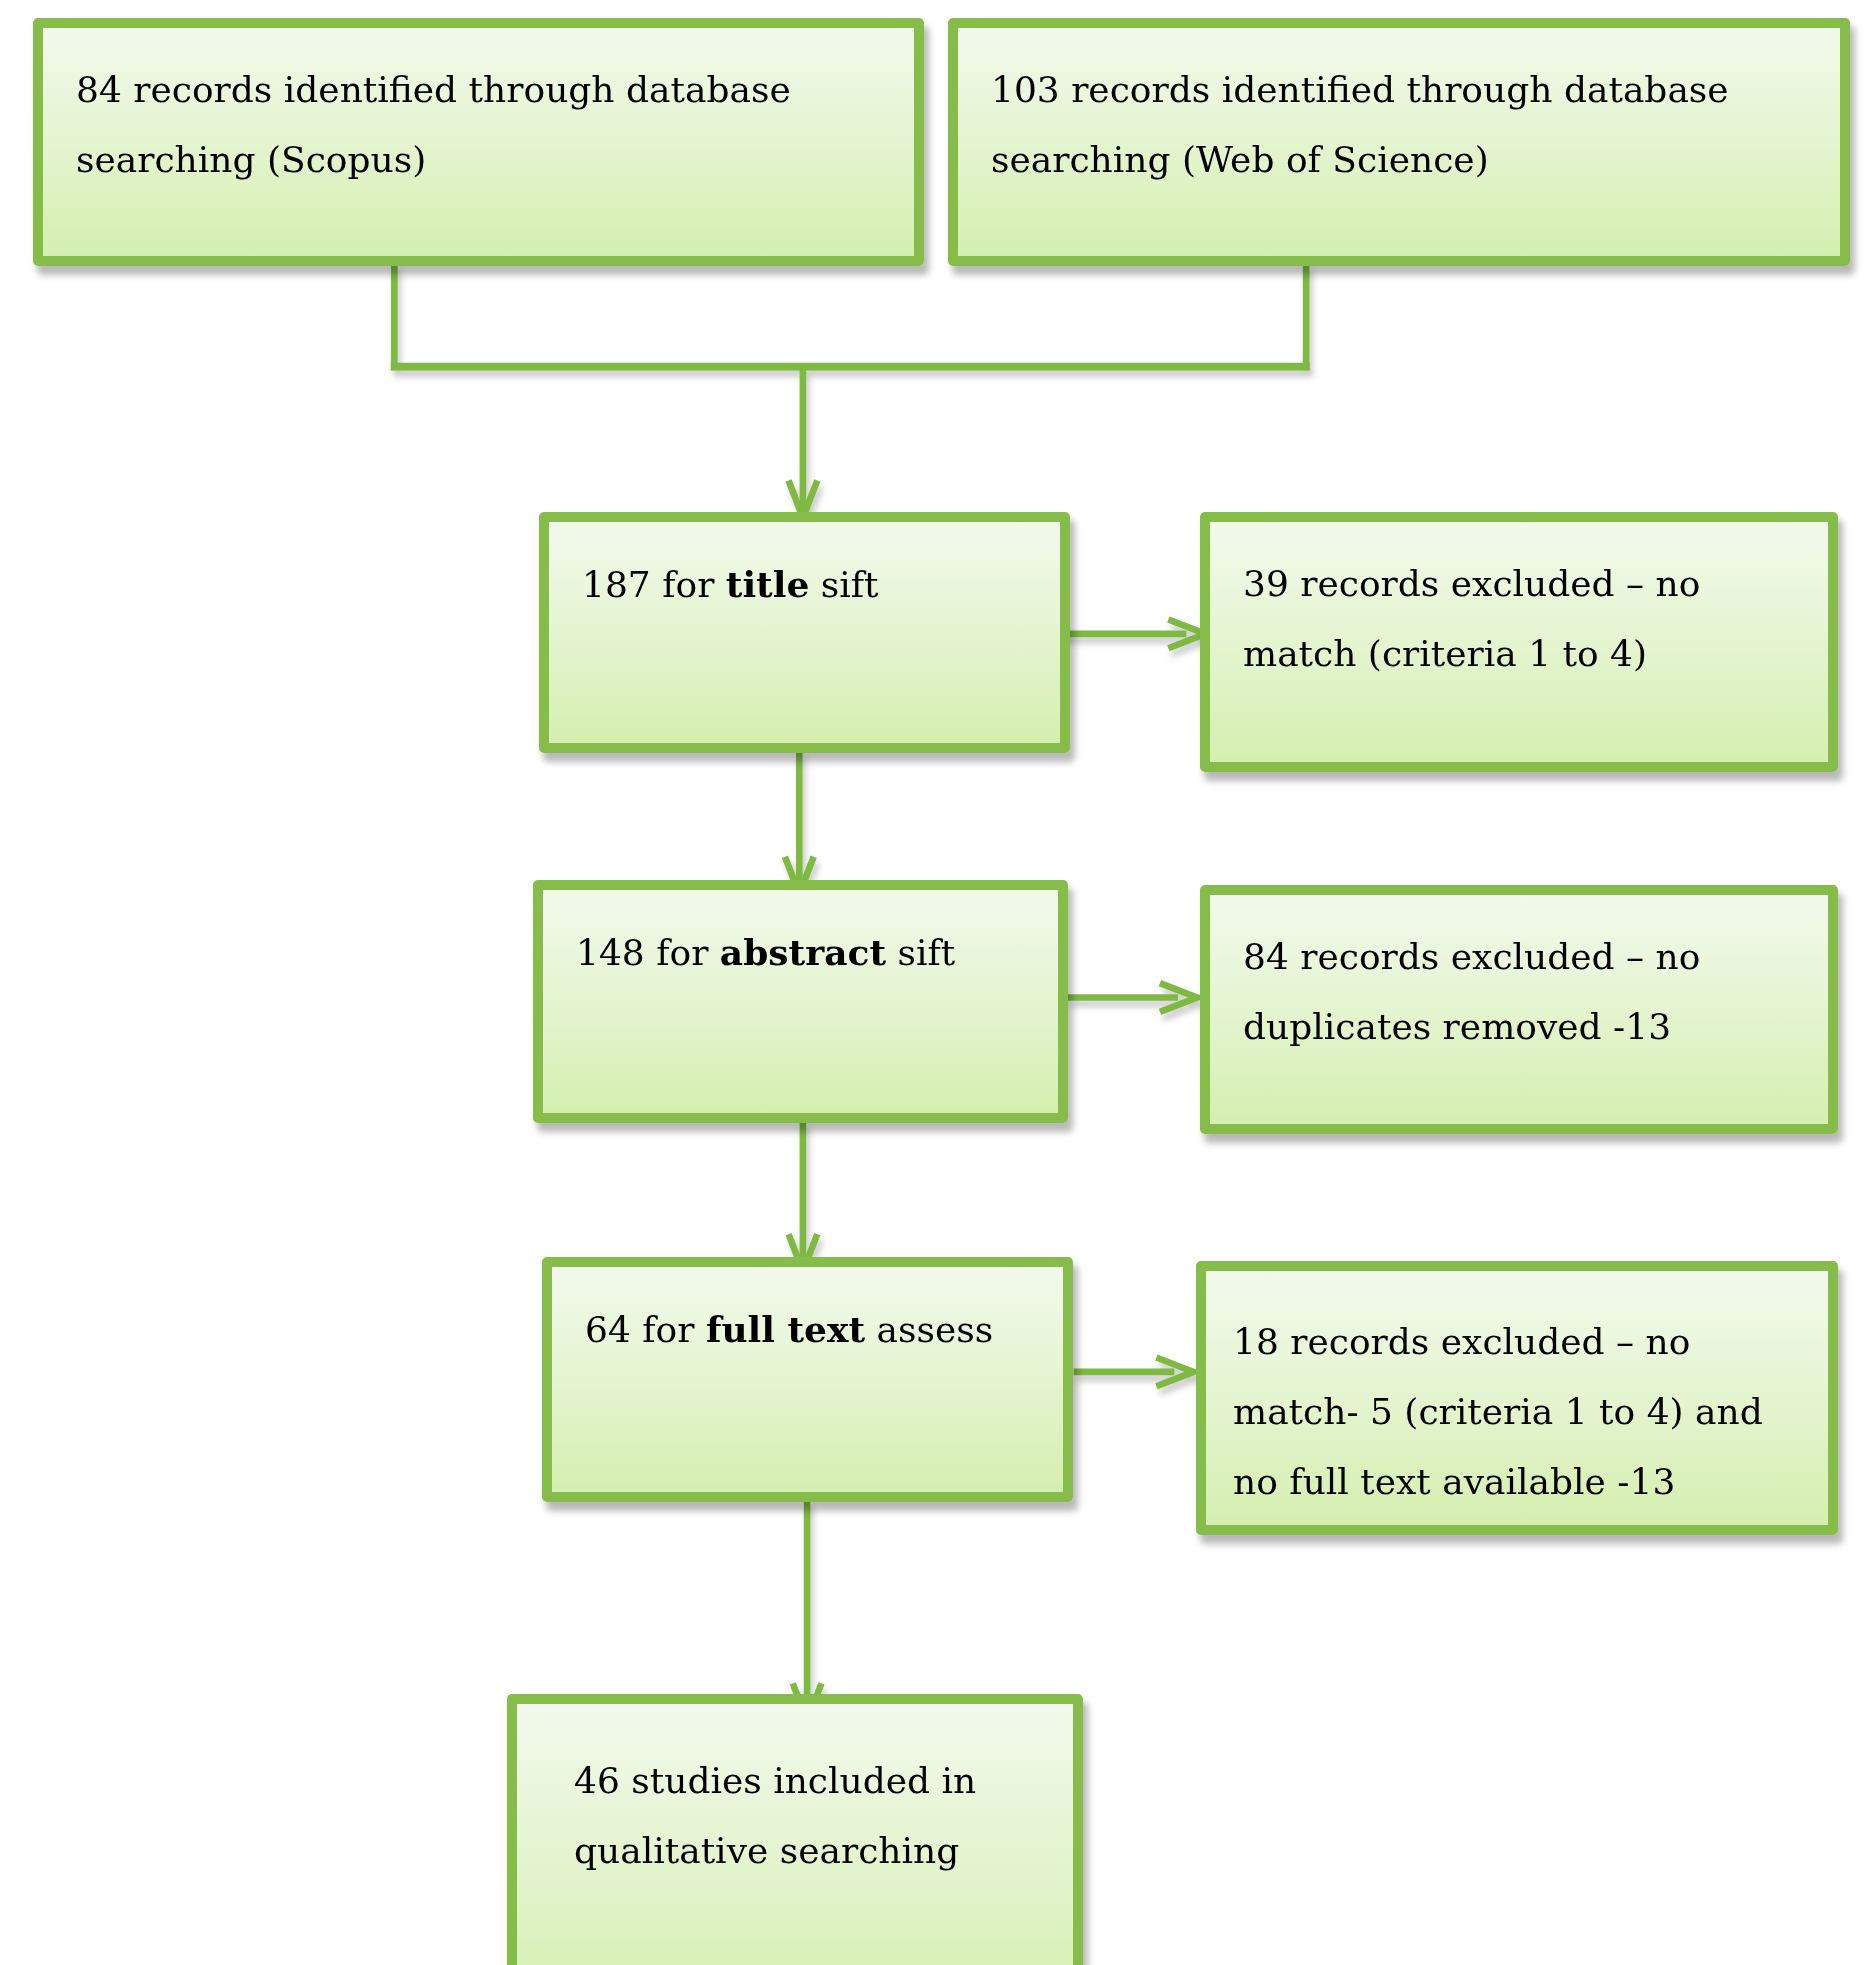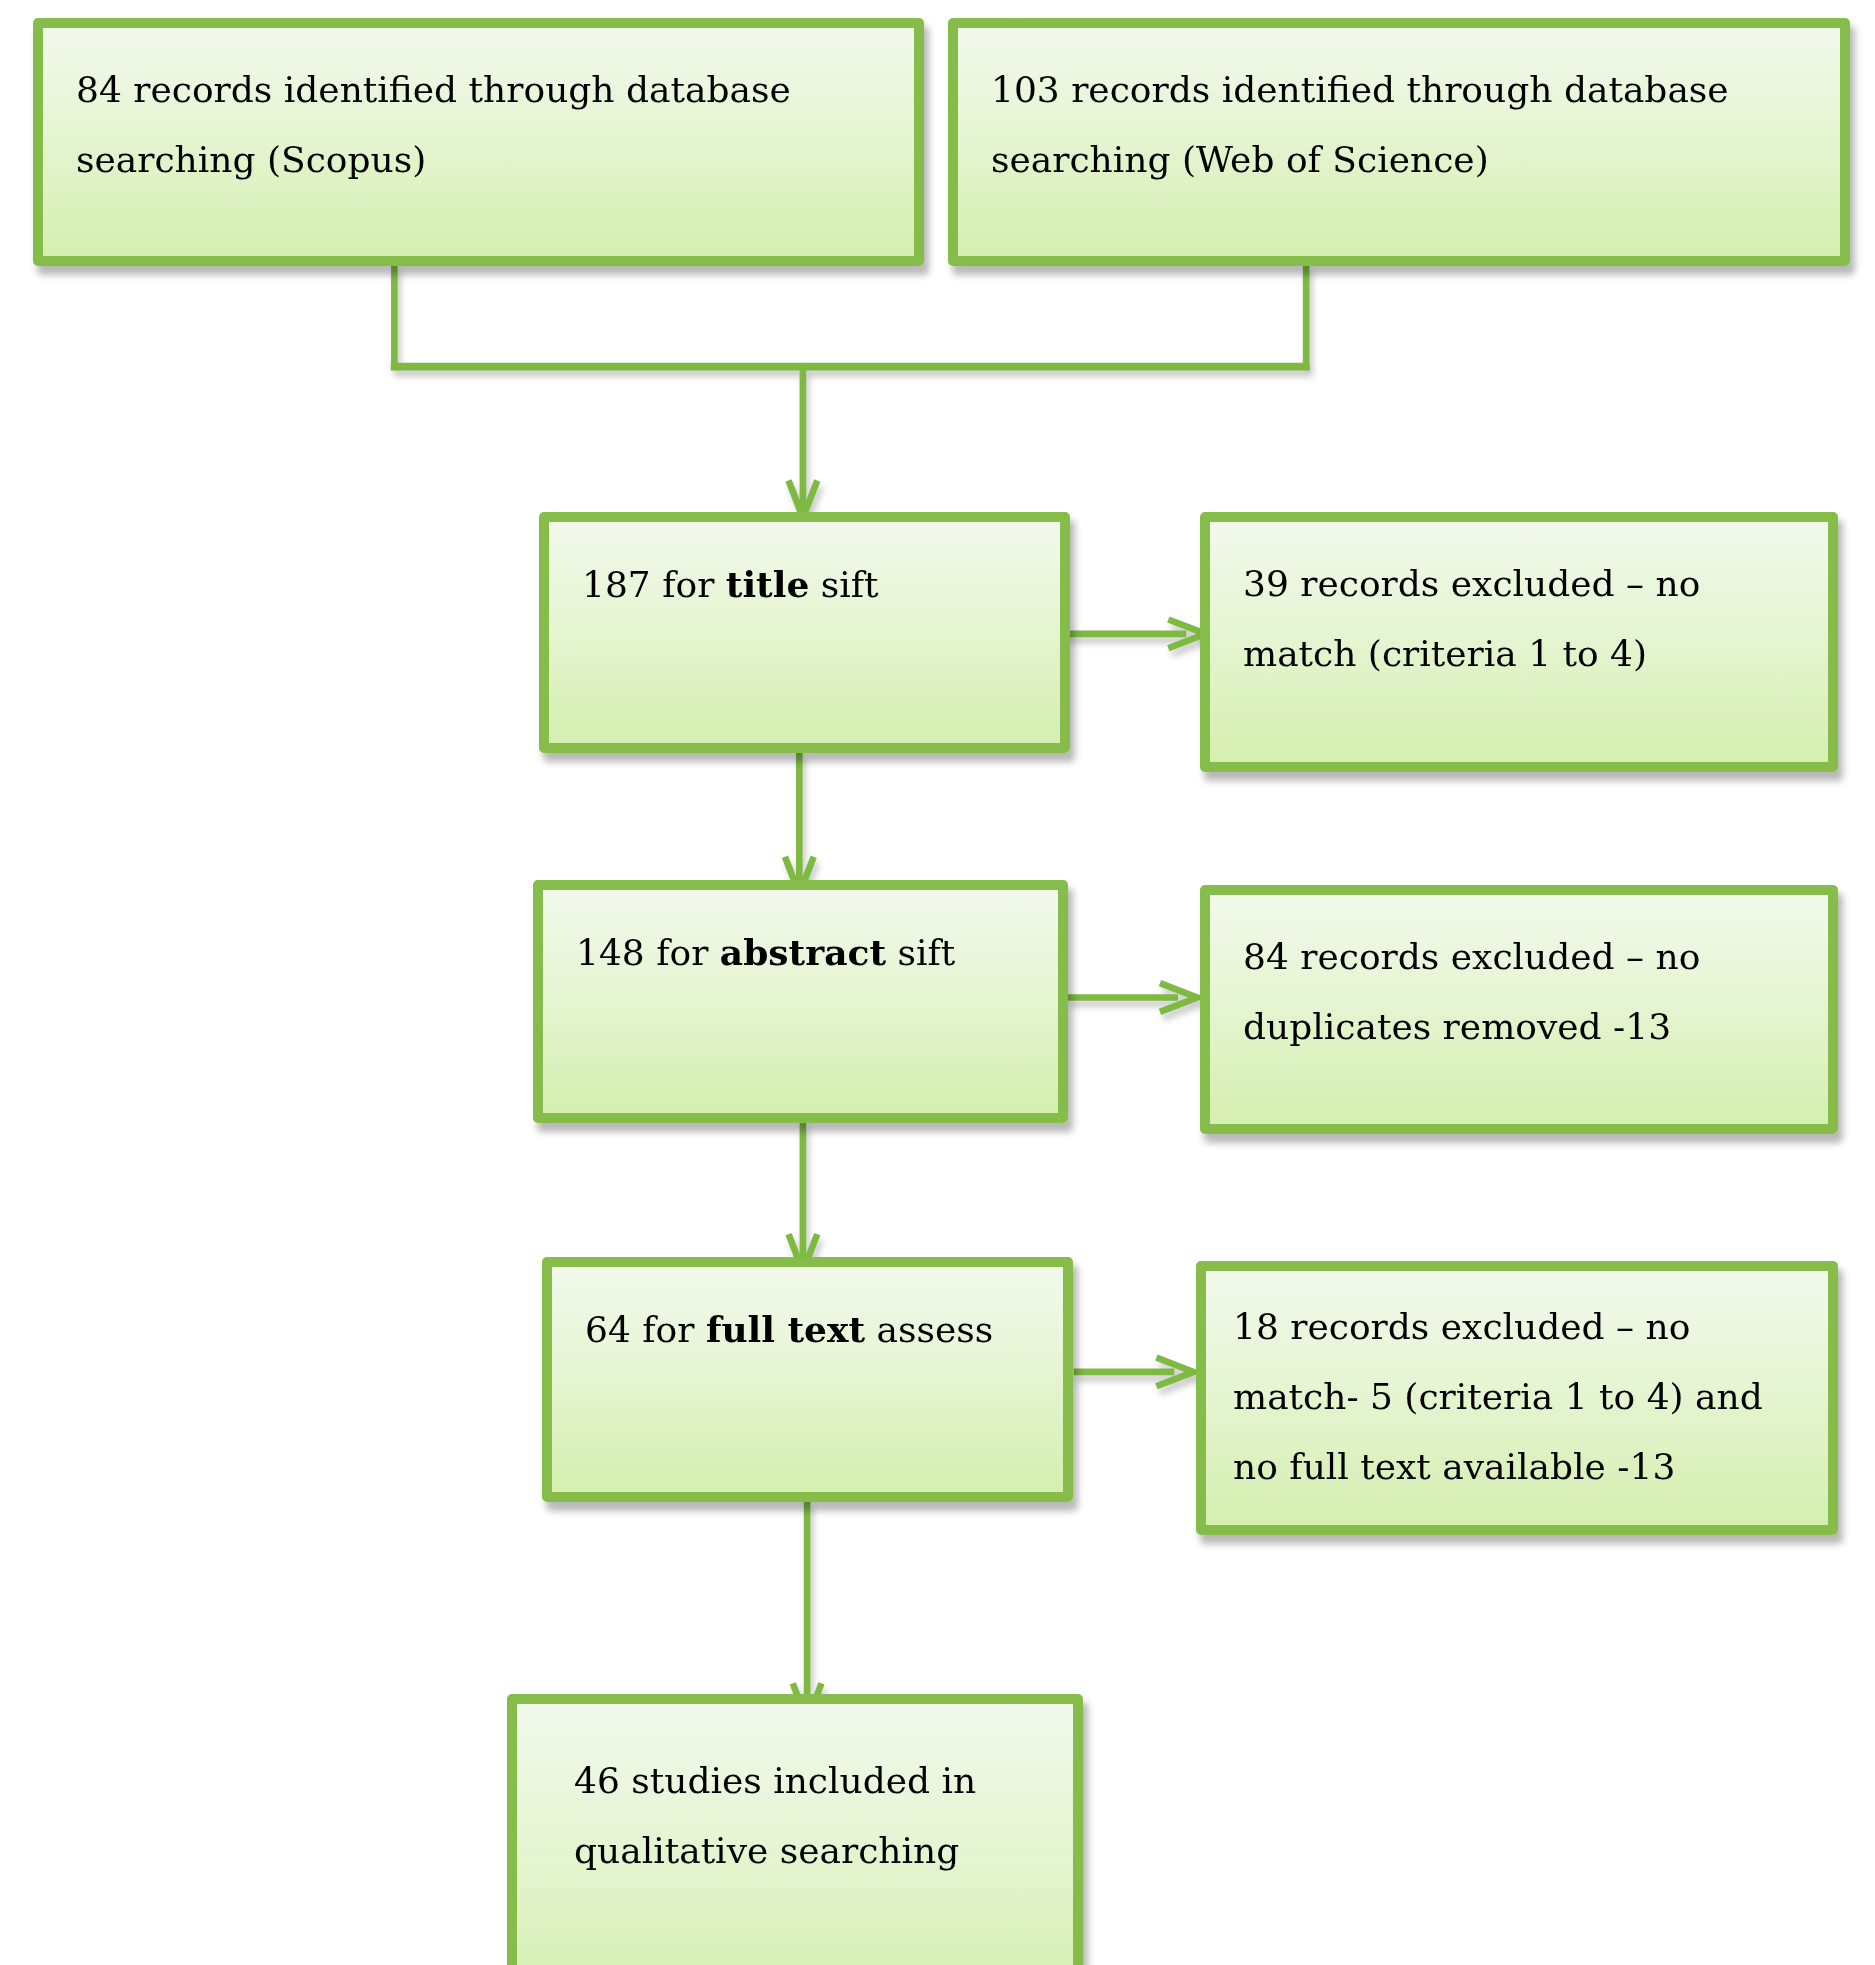--- a/index.html
+++ b/index.html
@@ -29,21 +29,21 @@
   .tline { display: block; white-space: nowrap; }
   .boldseg { font-weight: bold; }
 
   .box-scopus        { left: 33px;   top: 18px;   width: 891px; height: 248px; }
   .box-wos           { left: 948px; top: 18px;   width: 902px; height: 248px; }
   .box-title         { left: 533px;  top: 512px;  width: 531px;  height: 241px; margin-left: 6px; }
   .box-title-excl    { left: 1200px; top: 512px;  width: 638px; height: 260px; }
   .box-abstract      { left: 533px;  top: 880px; width: 535px;  height: 243px; }
   .box-abstract-excl { left: 1200px; top: 885px; width: 638px; height: 249px; }
   .box-fulltext      { left: 542px;  top: 1257px; width: 531px;  height: 245px; }
-  .box-fulltext-excl { left: 1196px; top: 1261px; width: 642px; height: 274px; padding: 21px 27px; }
+  .box-fulltext-excl { left: 1196px; top: 1261px; width: 642px; height: 274px; padding: 36px 27px; }
   .box-included      { left: 507px;  top: 1694px; width: 576px;  height: 322px; padding: 42px 24px 0 57px; }
 
   .connectors {
     position: absolute;
     left: 0; top: 0;
     width: 1876px;
     height: 1965px;
     pointer-events: none;
     filter: drop-shadow(3.6px 6px 3px rgba(0,0,0,0.22));
   }

